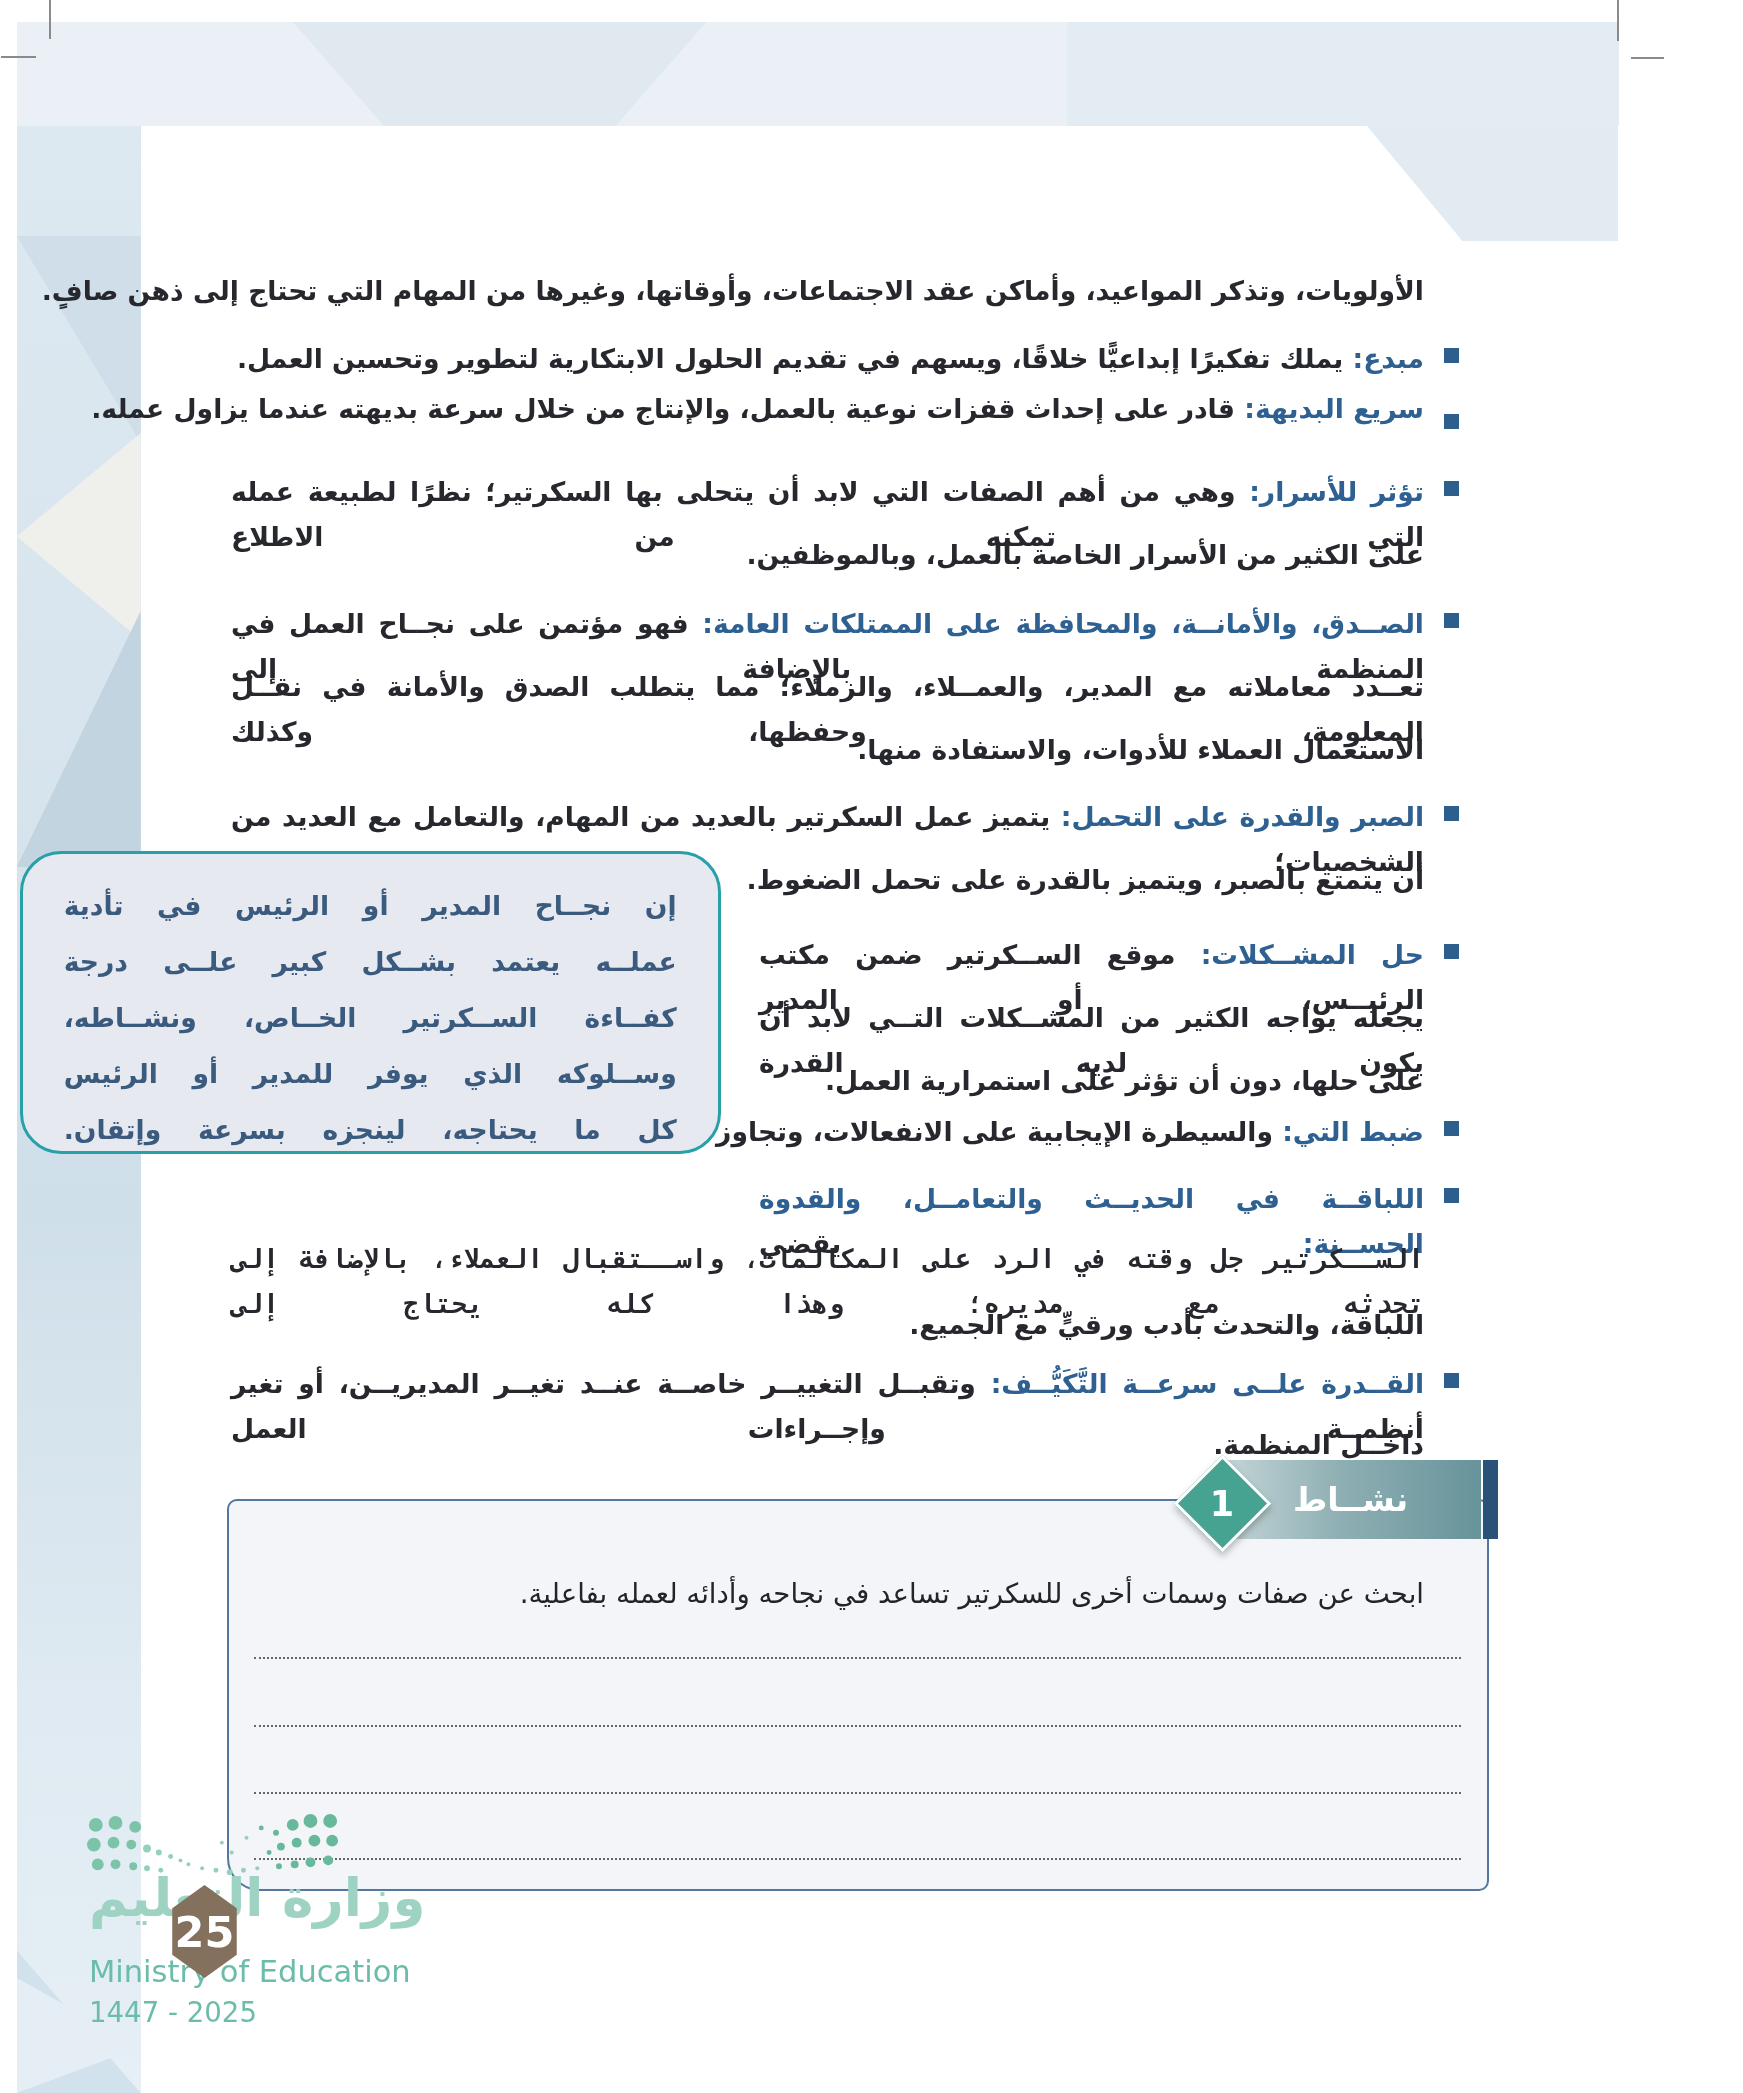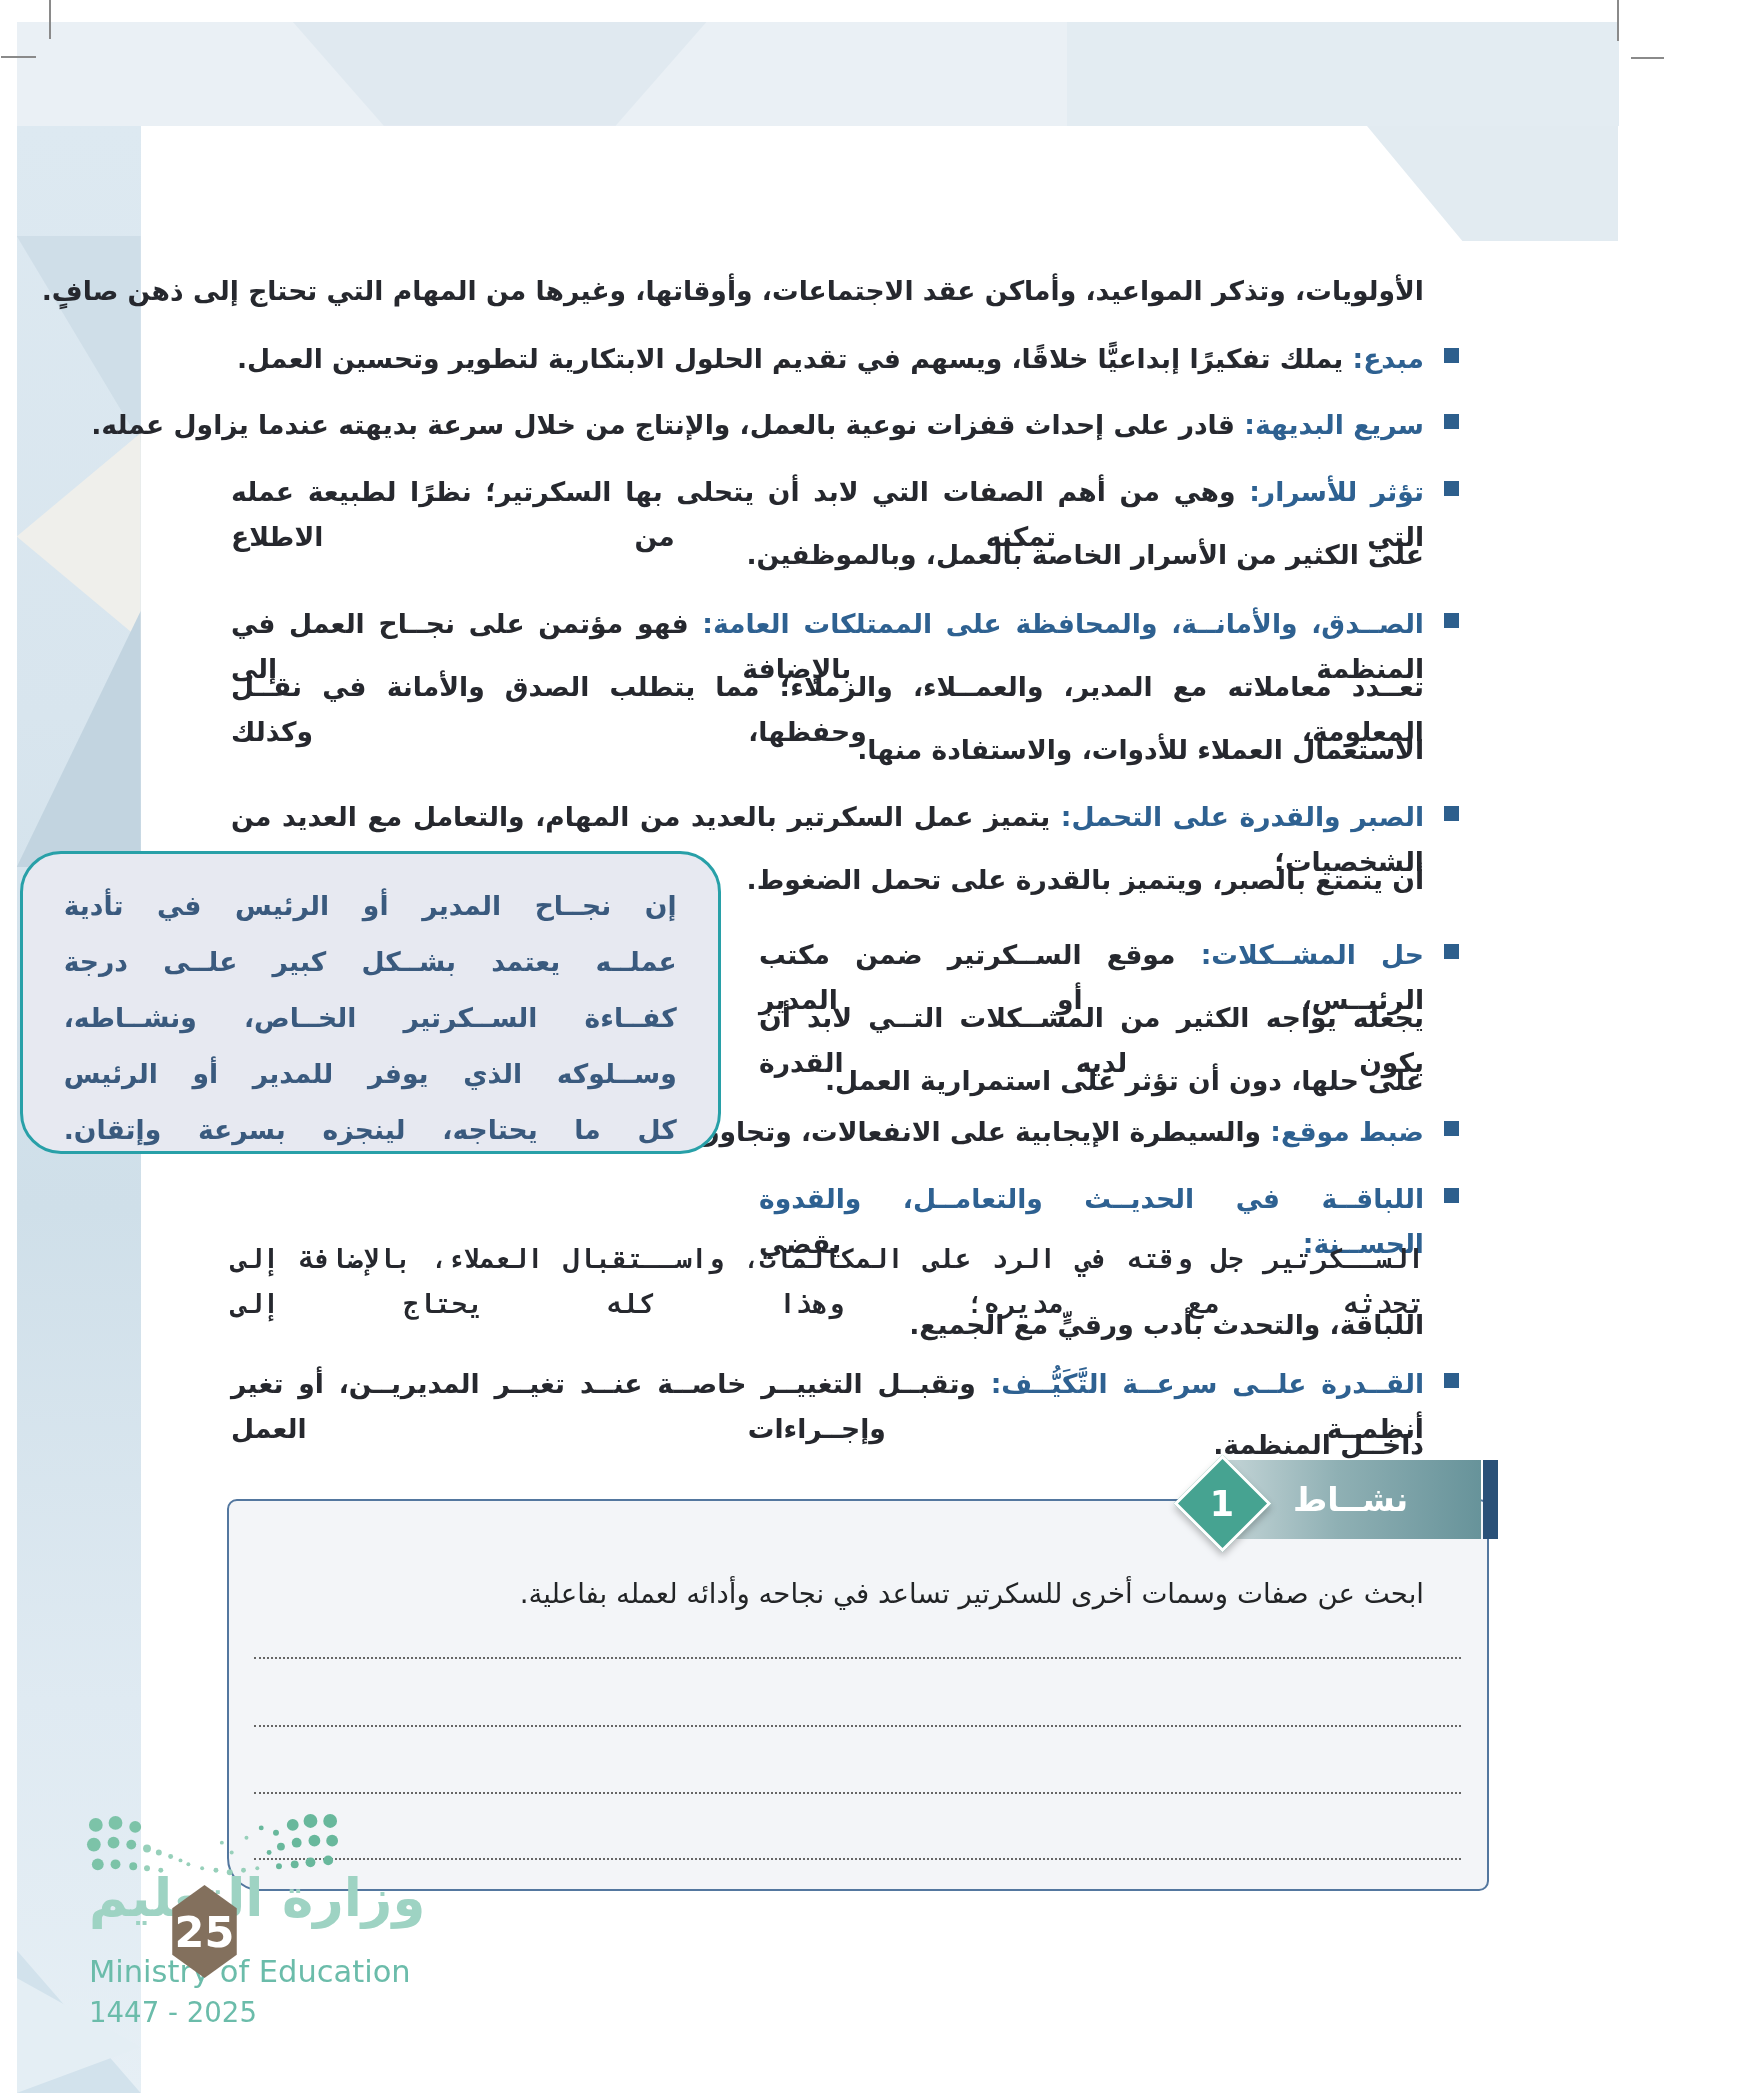--- a/index.html
+++ b/index.html
@@ -101,21 +101,21 @@
 <div class="bsq" style="top:806px;"></div>
 <div class="bsq" style="top:944px;"></div>
 <div class="bsq" style="top:1121px;"></div>
 <div class="bsq" style="top:1188px;"></div>
 <div class="bsq" style="top:1373px;"></div>
 
 <div class="bline nowrap" style="top:336px;">
   <span class="bh">مبدع:</span> <span>يملك تفكيرًا إبداعيًّا خلاقًا، ويسهم في تقديم الحلول الابتكارية لتطوير وتحسين العمل.</span>
 </div>
 
-<div class="bline nowrap" style="top:402px;">
+<div class="bline nowrap" style="top:386px;">
   <span class="bh">سريع البديهة:</span> <span>قادر على إحداث قفزات نوعية بالعمل، والإنتاج من خلال سرعة بديهته عندما يزاول عمله.</span>
 </div>
 
 <div class="bline just" style="top:469px;">
   <span class="bh">تؤثر للأسرار:</span> <span>وهي من أهم الصفات التي لابد أن يتحلى بها السكرتير؛ نظرًا لطبيعة عمله التي تمكنه من الاطلاع</span>
 </div>
 <div class="bline nowrap" style="top:532px;">على الكثير من الأسرار الخاصة بالعمل، وبالموظفين.</div>
 
 <div class="bline just" style="top:601px;">
   <span class="bh">الصــدق، والأمانــة، والمحافظة على الممتلكات العامة:</span> <span>فهو مؤتمن على نجــاح العمل في المنظمة بالإضافة إلى</span>
@@ -128,21 +128,21 @@
 </div>
 <div class="bline nowrap" style="top:857px;">أن يتمتع بالصبر، ويتميز بالقدرة على تحمل الضغوط.</div>
 
 <div class="bline just narrow" style="top:932px;">
   <span class="bh">حل المشــكلات:</span> <span>موقع الســكرتير ضمن مكتب الرئيــس، أو المدير</span>
 </div>
 <div class="bline just narrow" style="top:995px;">يجعله يواجه الكثير من المشــكلات التــي لابد أن يكون لديه القدرة</div>
 <div class="bline nowrap narrow" style="top:1058px;">على حلها، دون أن تؤثر على استمرارية العمل.</div>
 
 <div class="bline nowrap narrow" style="top:1109px;">
-  <span class="bh">ضبط موقع:</span> <span>والسيطرة الإيجابية على الانفعالات، وتجاوز الصعاب.</span>
+  <span class="bh">ضبط التي:</span> <span>والسيطرة الإيجابية على الانفعالات، وتجاوز الصعاب.</span>
 </div>
 
 <div class="bline just narrow" style="top:1176px;">
   <span class="bh">اللباقــة في الحديــث والتعامــل، والقدوة الحســنة:</span> <span>يقضي</span>
 </div>
 <div class="bline just" style="top:1239px;font-family:Liberation Mono, monospace;">الســكرتير جل وقته في الرد على المكالمات، واســتقبال العملاء، بالإضافة إلى تحدثه مع مديره؛ وهذا كله يحتاج إلى</div>
 <div class="bline nowrap" style="top:1302px;">اللباقة، والتحدث بأدب ورقيٍّ مع الجميع.</div>
 
 <div class="bline just" style="top:1361px;">
   <span class="bh">القــدرة علــى سرعــة التَّكَيُّــف:</span> <span>وتقبــل التغييــر خاصــة عنــد تغيــر المديريــن، أو تغير أنظمــة وإجــراءات العمل</span>

